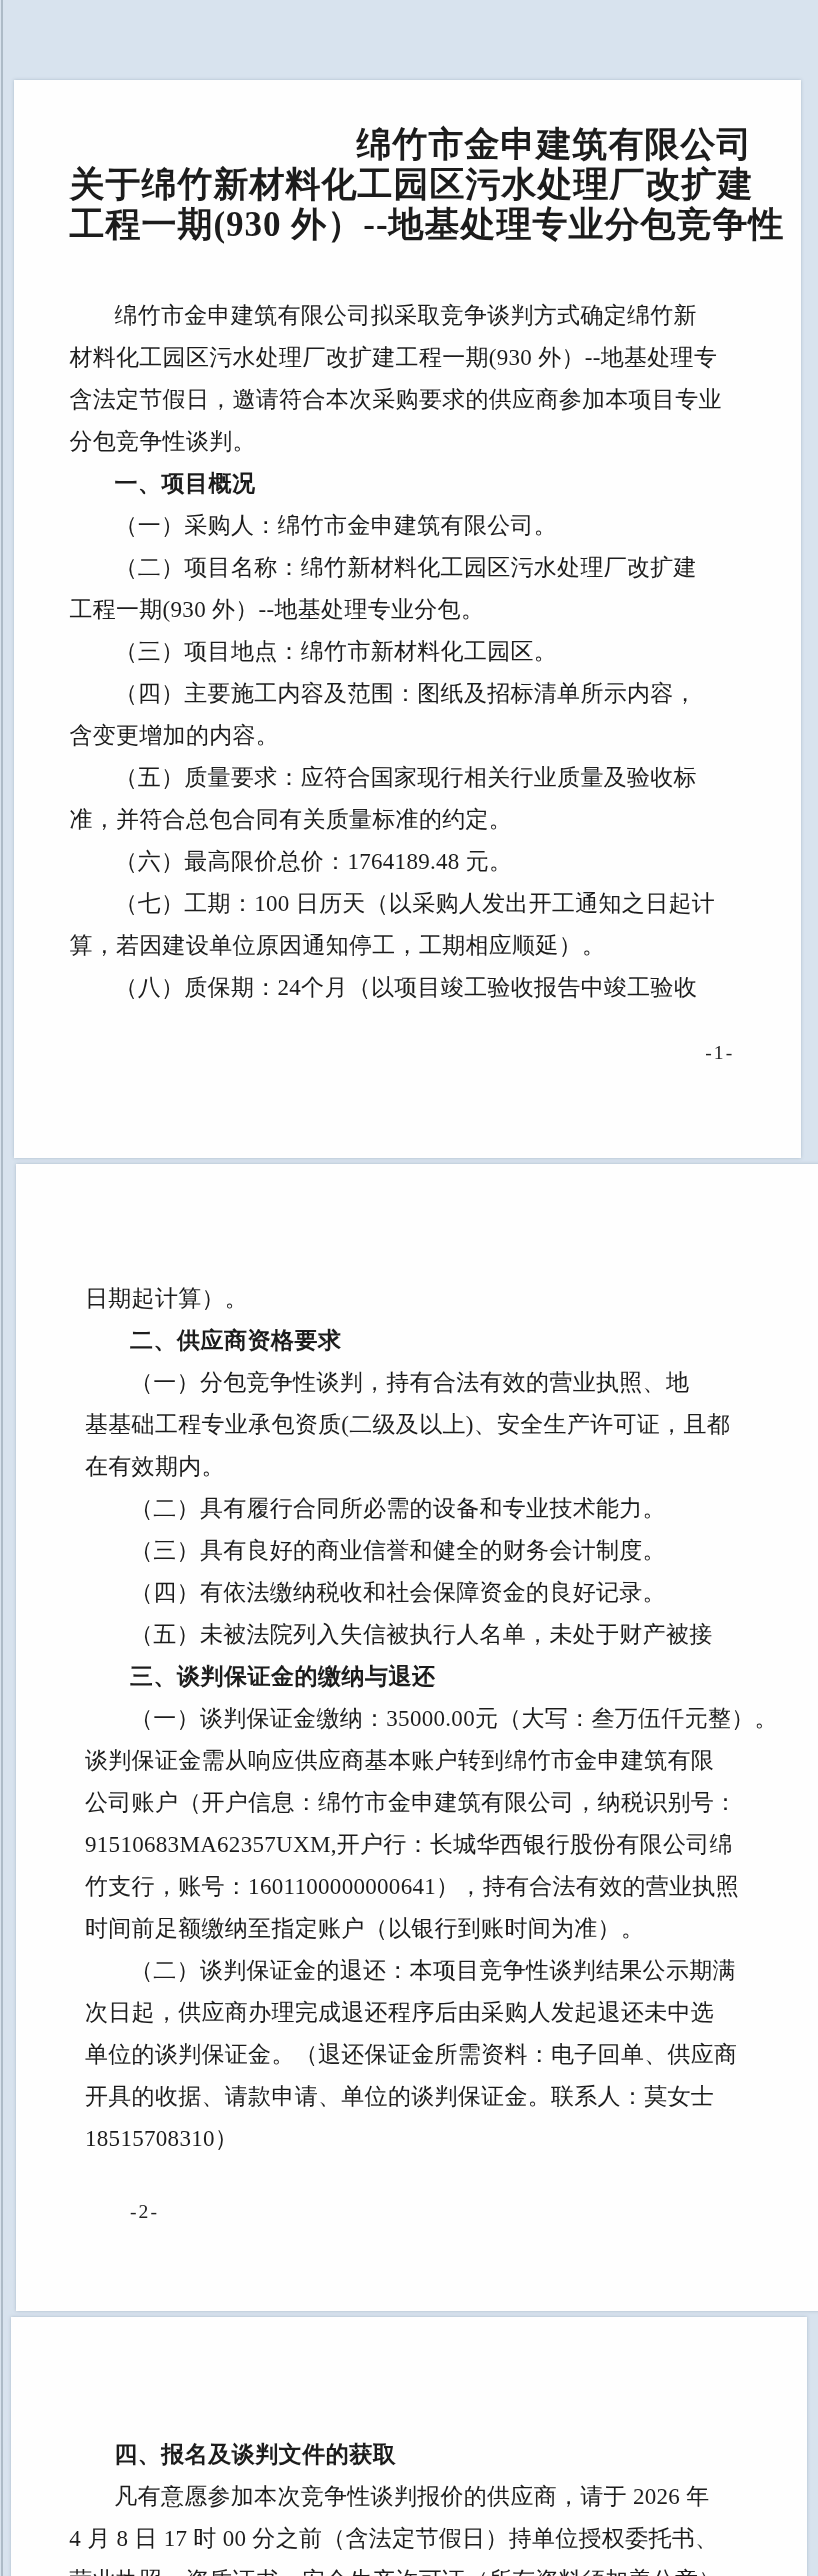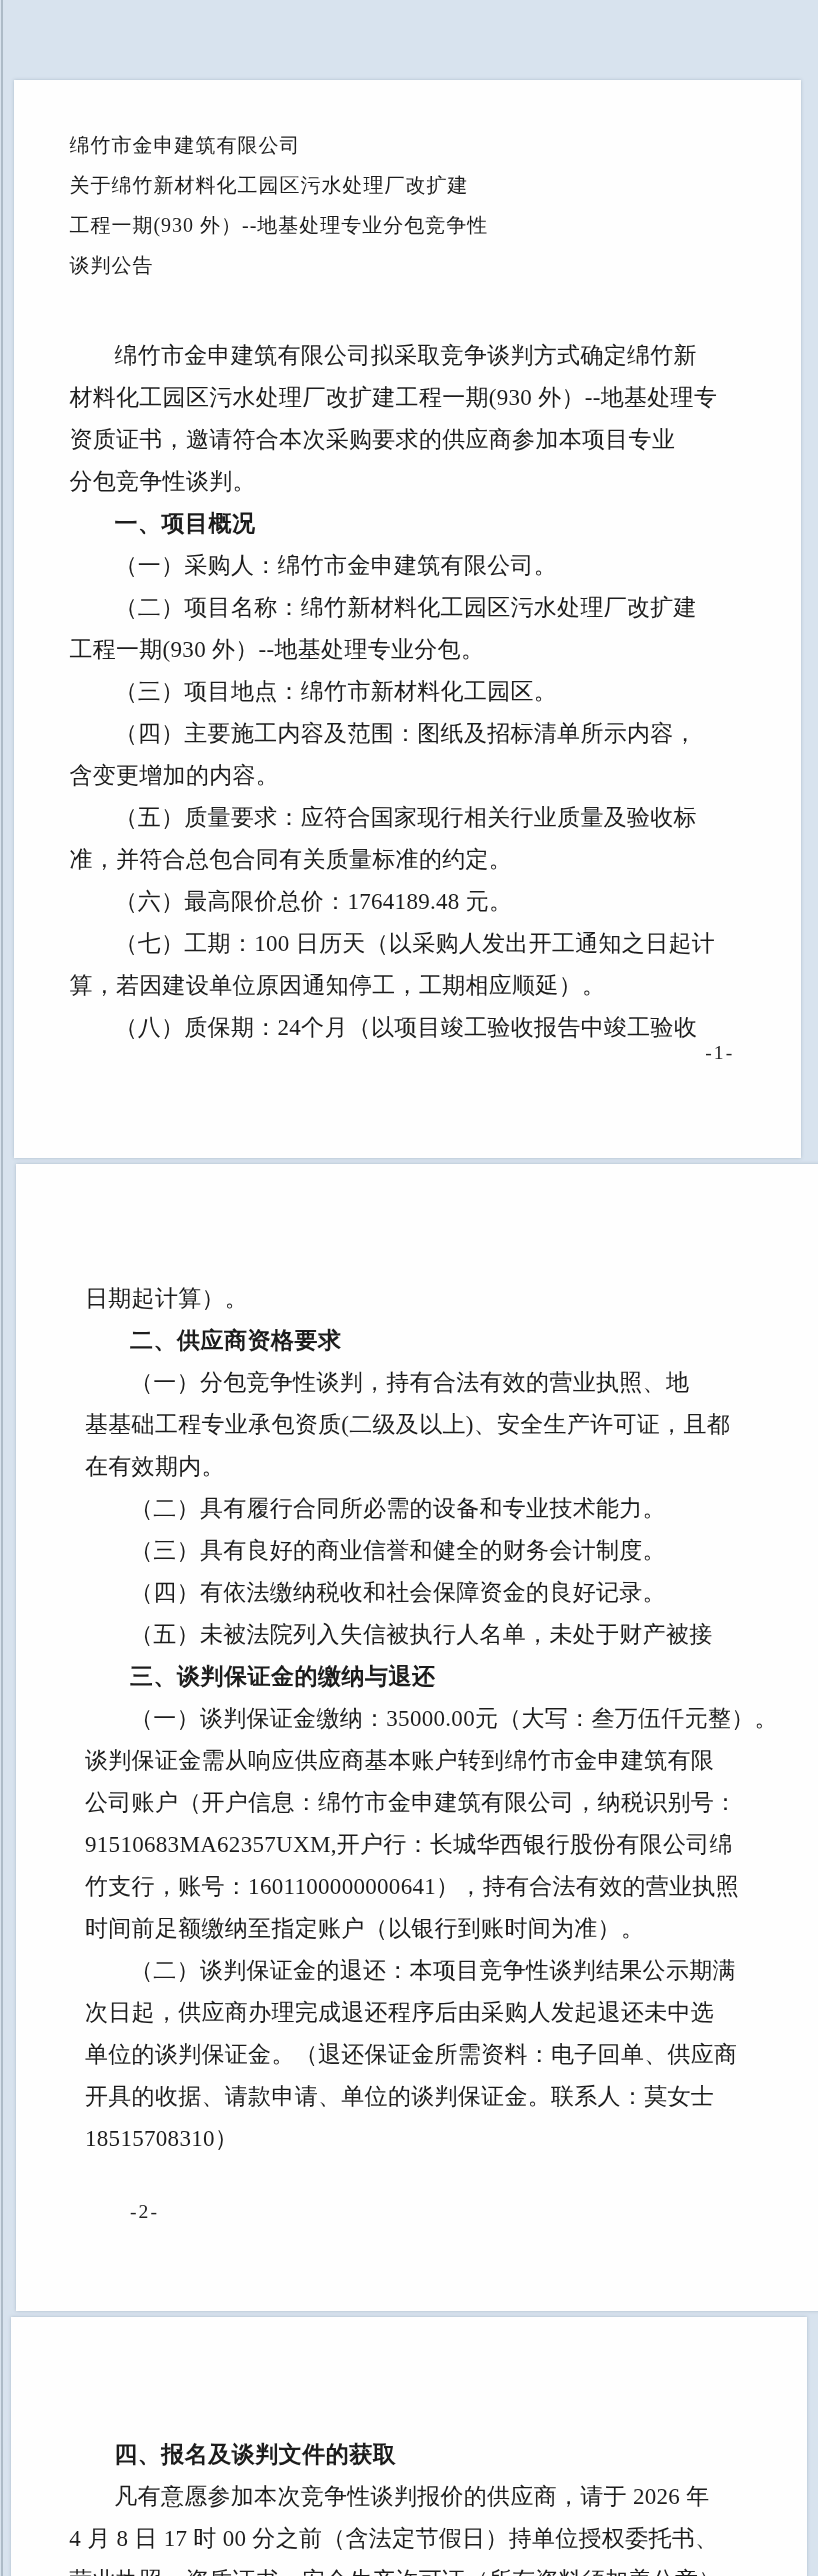--- a/index.html
+++ b/index.html
@@ -19,22 +19,22 @@
   #page3{left:11.3px;top:2317px;width:796px;height:1151px;}
   .scan-edge{
     position:absolute;left:1px;top:0;width:1.5px;height:100%;
     background:#8a9aa8;opacity:.55;
   }
   .content{position:relative;}
   #page1 .content{padding:45px 49px 0 55px;}
   #page2 .content{padding:114px 49px 0 69px;}
   #page3 .content{padding:117px 49px 0 58px;}
   .t-line{
-    text-align:left;font-size:20px;line-height:40px;
-    font-weight:400;letter-spacing:1px;white-space:nowrap;
+    text-align:right;font-size:35px;line-height:40px;
+    font-weight:700;letter-spacing:1px;white-space:nowrap;
   }
   .title-block{margin-bottom:50px;}
   .ln{
     font-size:23px;line-height:42px;height:42px;
     white-space:nowrap;letter-spacing:0.3px;
   }
   .indent{padding-left:45px;}
   .h{
     font-weight:700;
     font-family:Liberation Serif, serif;
@@ -50,25 +50,24 @@
 <body>
 
 <div class="scan-edge"></div>
 
 <div class="page" id="page1">
   <div class="content">
     <div class="title-block">
       <div class="t-line">绵竹市金申建筑有限公司</div>
       <div class="t-line">关于绵竹新材料化工园区污水处理厂改扩建</div>
       <div class="t-line">工程一期(930 外）--地基处理专业分包竞争性</div>
-      <div class="t-line">谈判公告</div>
     </div>
     <div class="ln indent">绵竹市金申建筑有限公司拟采取竞争谈判方式确定绵竹新</div>
     <div class="ln">材料化工园区污水处理厂改扩建工程一期(930 外）--地基处理专</div>
-    <div class="ln">资质证书，邀请符合本次采购要求的供应商参加本项目专业</div>
+    <div class="ln">含法定节假日，邀请符合本次采购要求的供应商参加本项目专业</div>
     <div class="ln">分包竞争性谈判。</div>
     <div class="ln indent h">一、项目概况</div>
     <div class="ln indent">（一）采购人：绵竹市金申建筑有限公司。</div>
     <div class="ln indent">（二）项目名称：绵竹新材料化工园区污水处理厂改扩建</div>
     <div class="ln">工程一期(930 外）--地基处理专业分包。</div>
     <div class="ln indent">（三）项目地点：绵竹市新材料化工园区。</div>
     <div class="ln indent">（四）主要施工内容及范围：图纸及招标清单所示内容，</div>
     <div class="ln">含变更增加的内容。</div>
     <div class="ln indent">（五）质量要求：应符合国家现行相关行业质量及验收标</div>
     <div class="ln">准，并符合总包合同有关质量标准的约定。</div>

